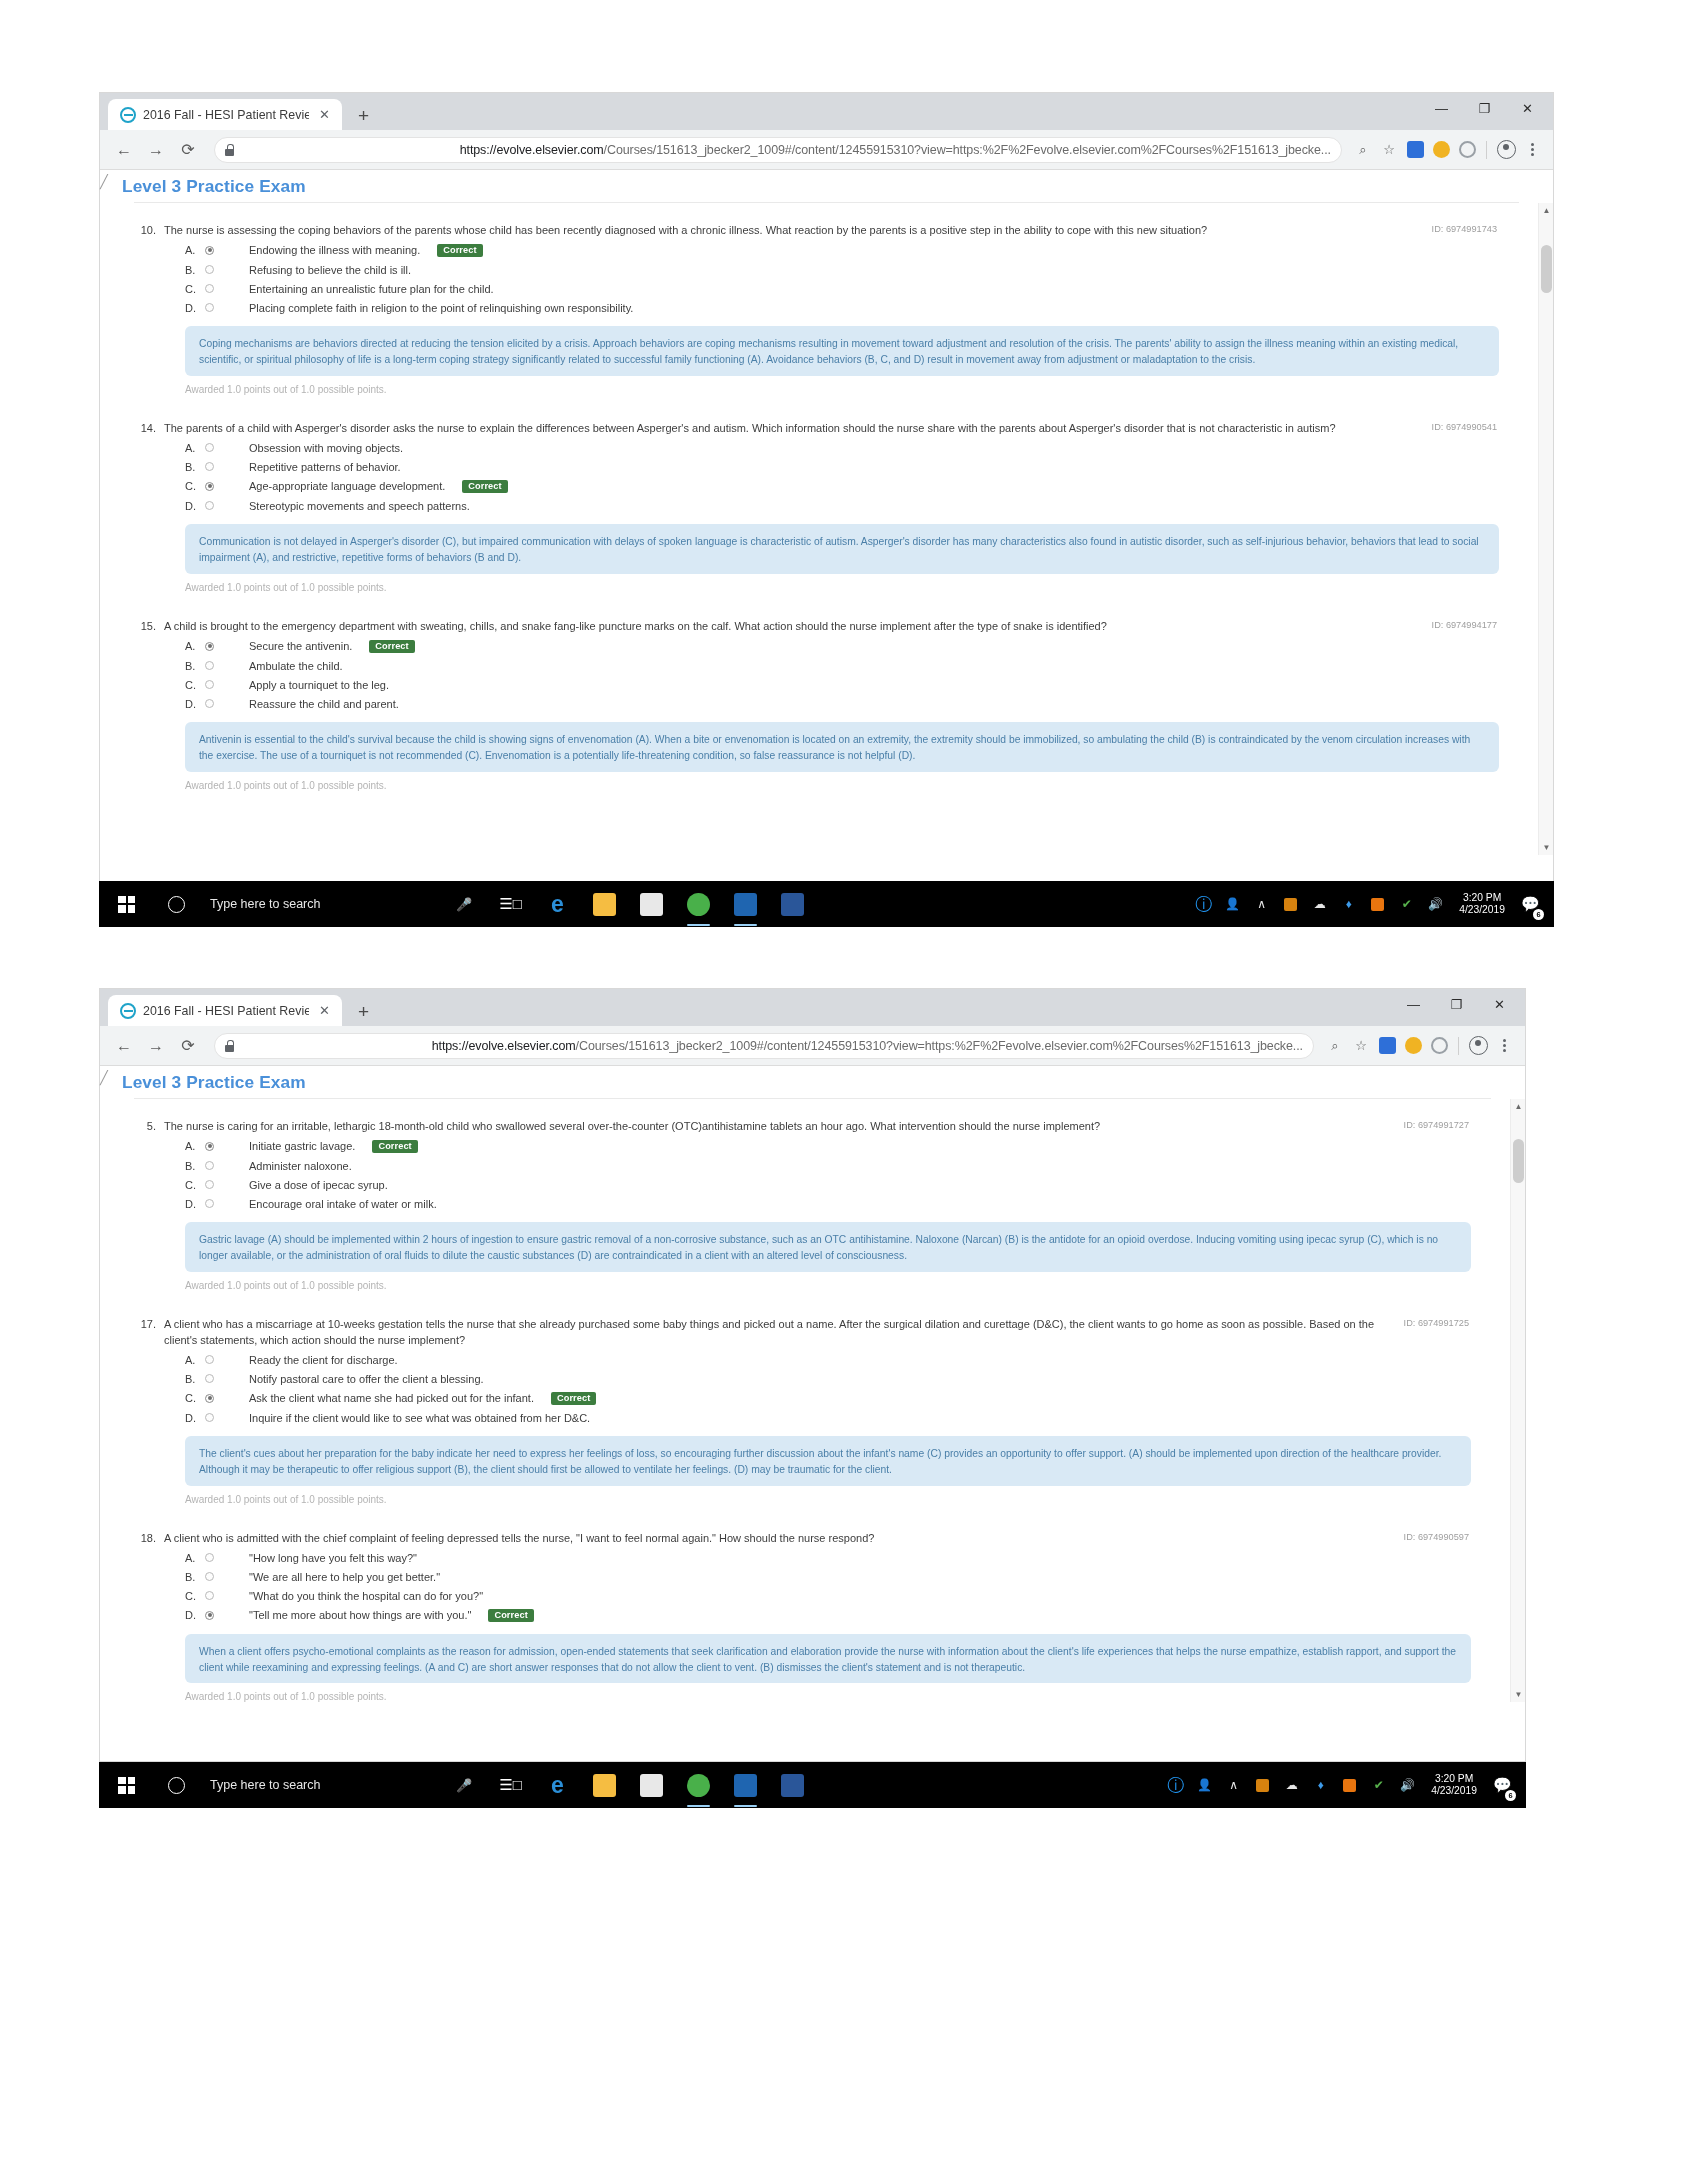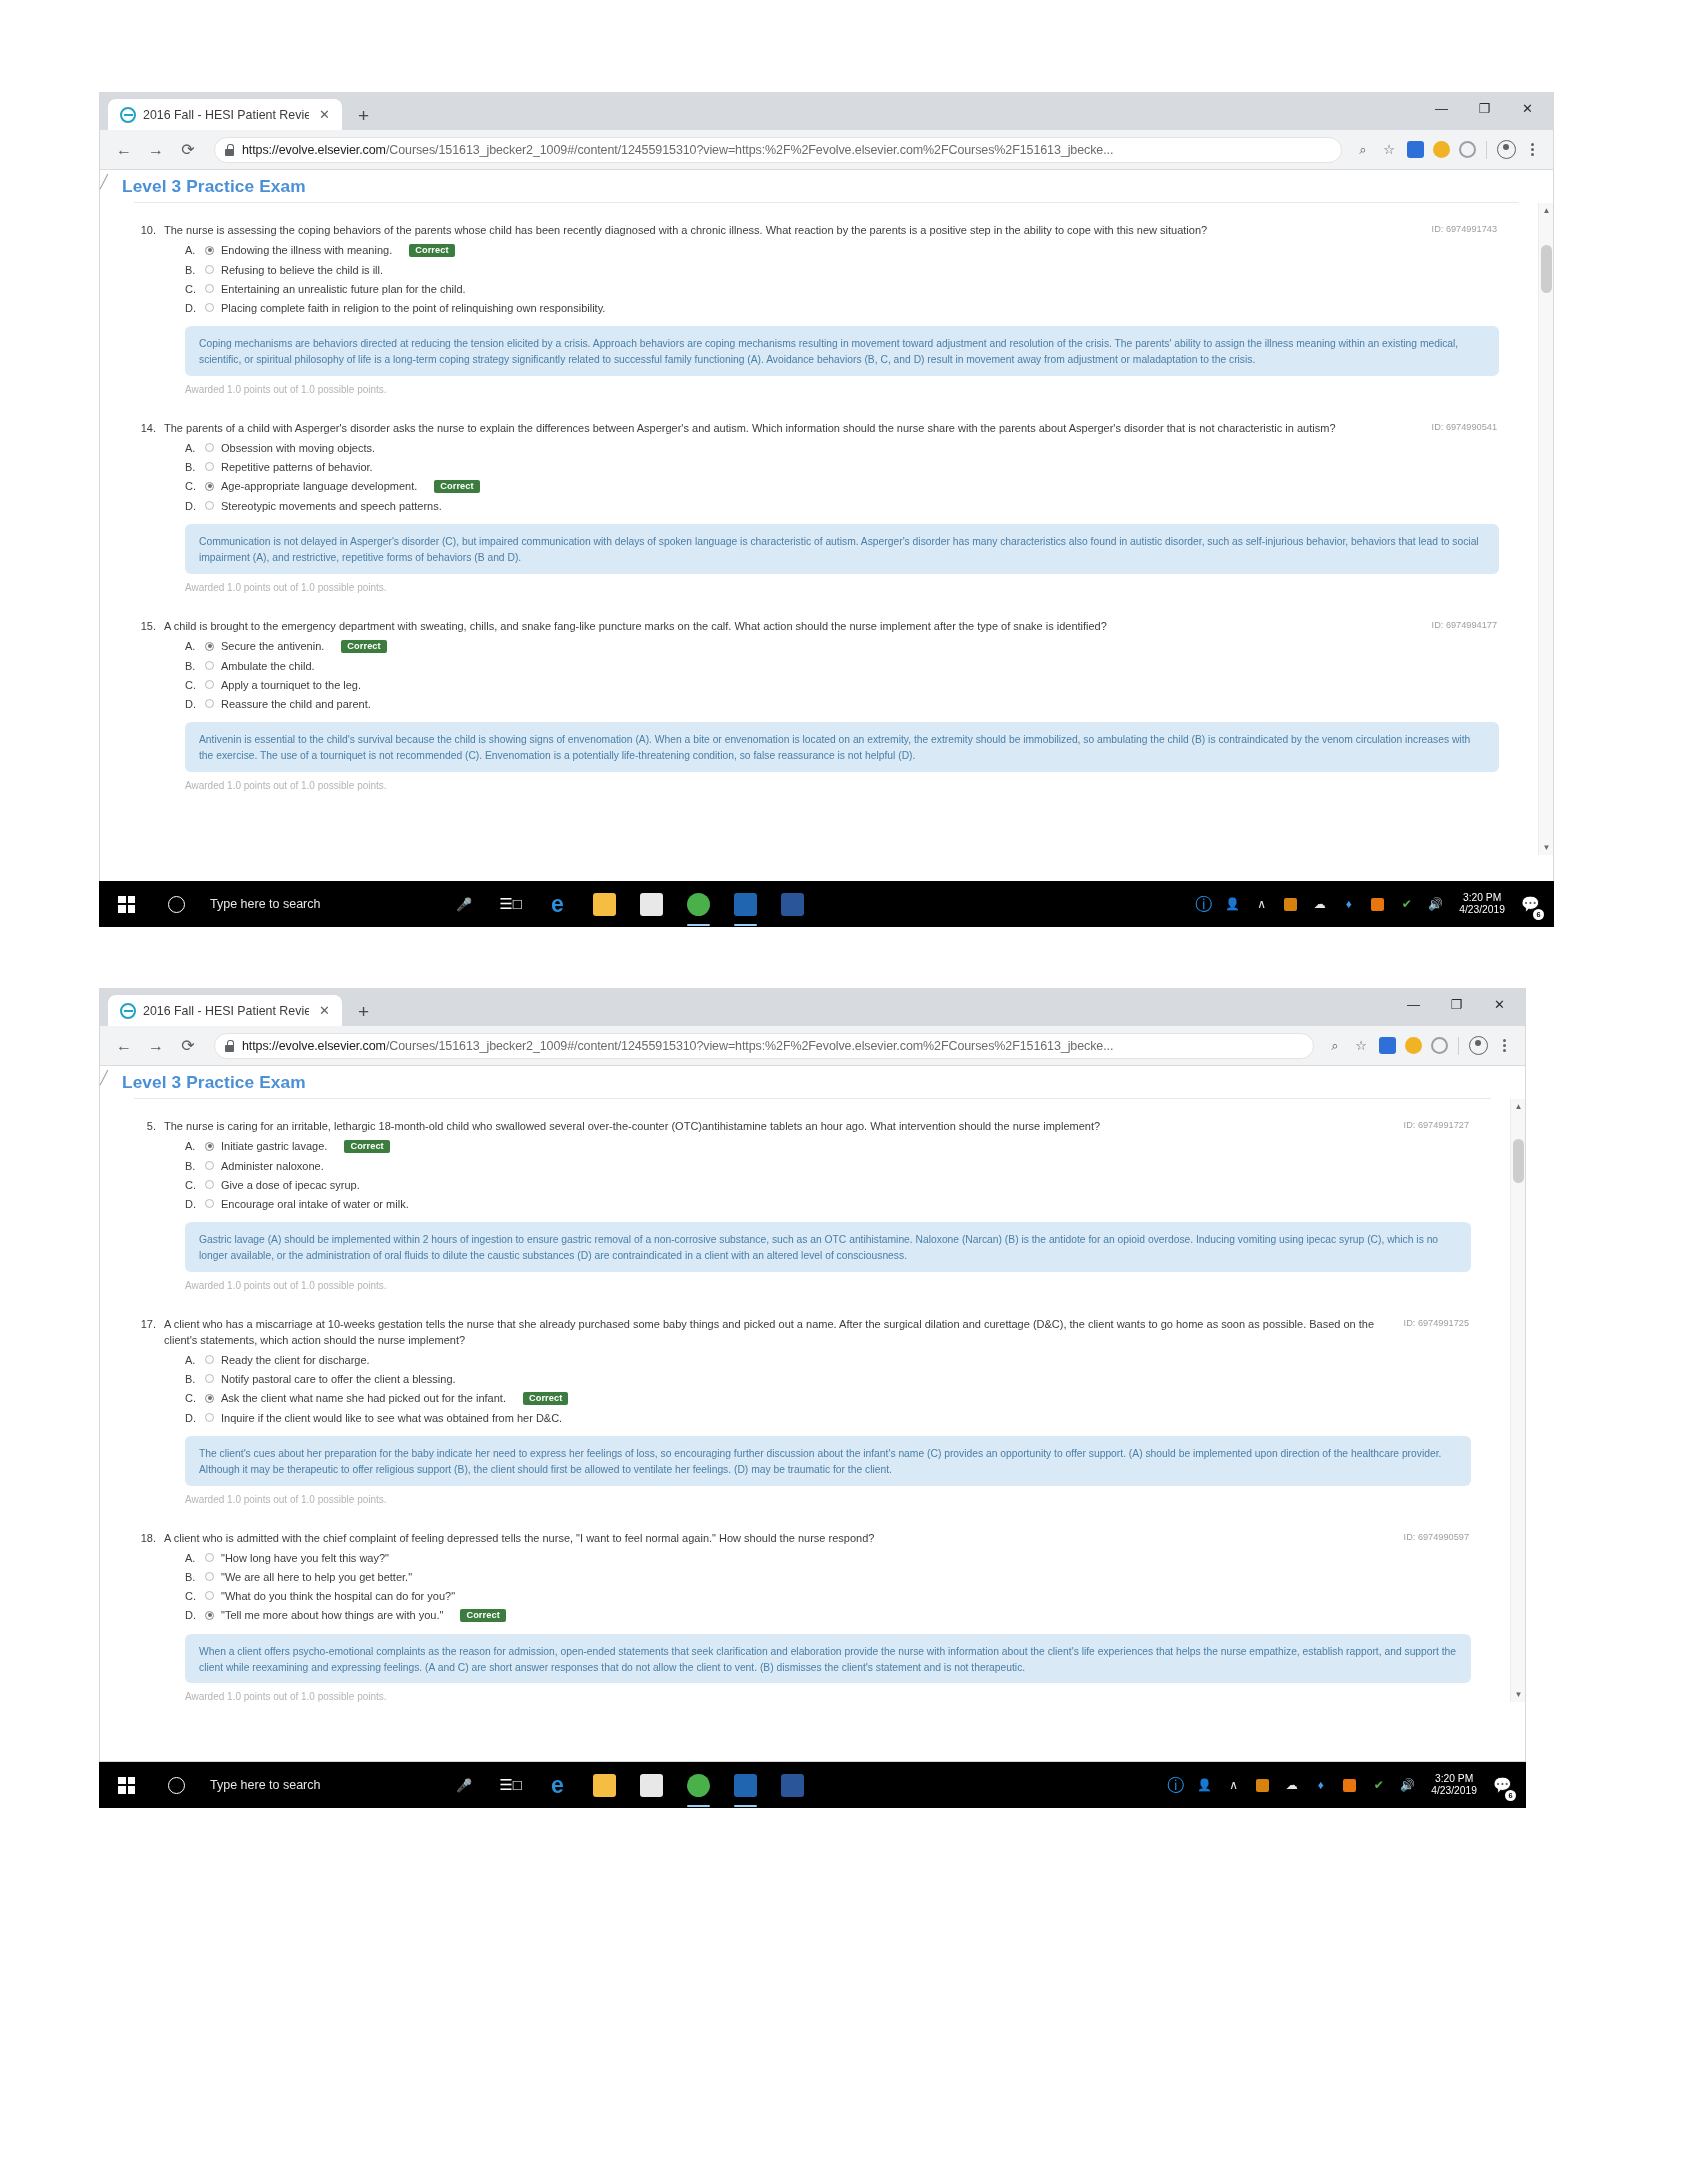--- a/index.html
+++ b/index.html
@@ -83,20 +83,21 @@
   .omnibox {
     flex: 1 1 auto;
     height: 26px;
     background: #ffffff;
     border-radius: 13px;
     display: flex; align-items: center;
     padding: 0 10px;
     margin: 0 8px 0 10px;
     overflow: hidden;
     border: 1px solid #e3e3e3;
+    justify-content: space-between;
   }
   .lock {
     width: 9px; height: 12px; position: relative; margin-right: 8px; flex:0 0 auto;
   }
   .lock::before{
     content:""; position:absolute; left:0; bottom:0; width:9px; height:7px;
     background:#5f6368; border-radius:1px;
   }
   .lock::after{
     content:""; position:absolute; left:2px; top:0px; width:5px; height:6px;
@@ -181,21 +182,21 @@
   .opt-letter { font-size:11px; color:#3d3d3d; width:13px; flex:0 0 13px; }
   .radio {
     width: 9px; height: 9px; border-radius:50%;
     border: 1px solid #b9b9b9; background:#fdfdfd; flex:0 0 auto; position:relative;
   }
   .radio.sel { border-color:#8a8a8a; }
   .radio.sel::after{
     content:""; position:absolute; left:50%; top:50%; transform:translate(-50%,-50%);
     width:4px; height:4px; border-radius:50%; background:#6e6e6e;
   }
-  .opt-text { font-size:11px; color:#3d3d3d; }
+  .opt-text { font-size:11px; color:#3d3d3d;margin-left:28px; }
   .badge {
     background:#3c7d3f; color:#ffffff; font-size:9.2px; font-weight:bold;
     padding: 1.5px 6px; border-radius:2px; margin-left: 10px; letter-spacing:0.1px;
   }
 
   .rationale {
     margin: 12px 0 0 55px;
     background: #d9e9f5;
     border-radius: 6px;
     padding: 10px 14px 8px 14px;

